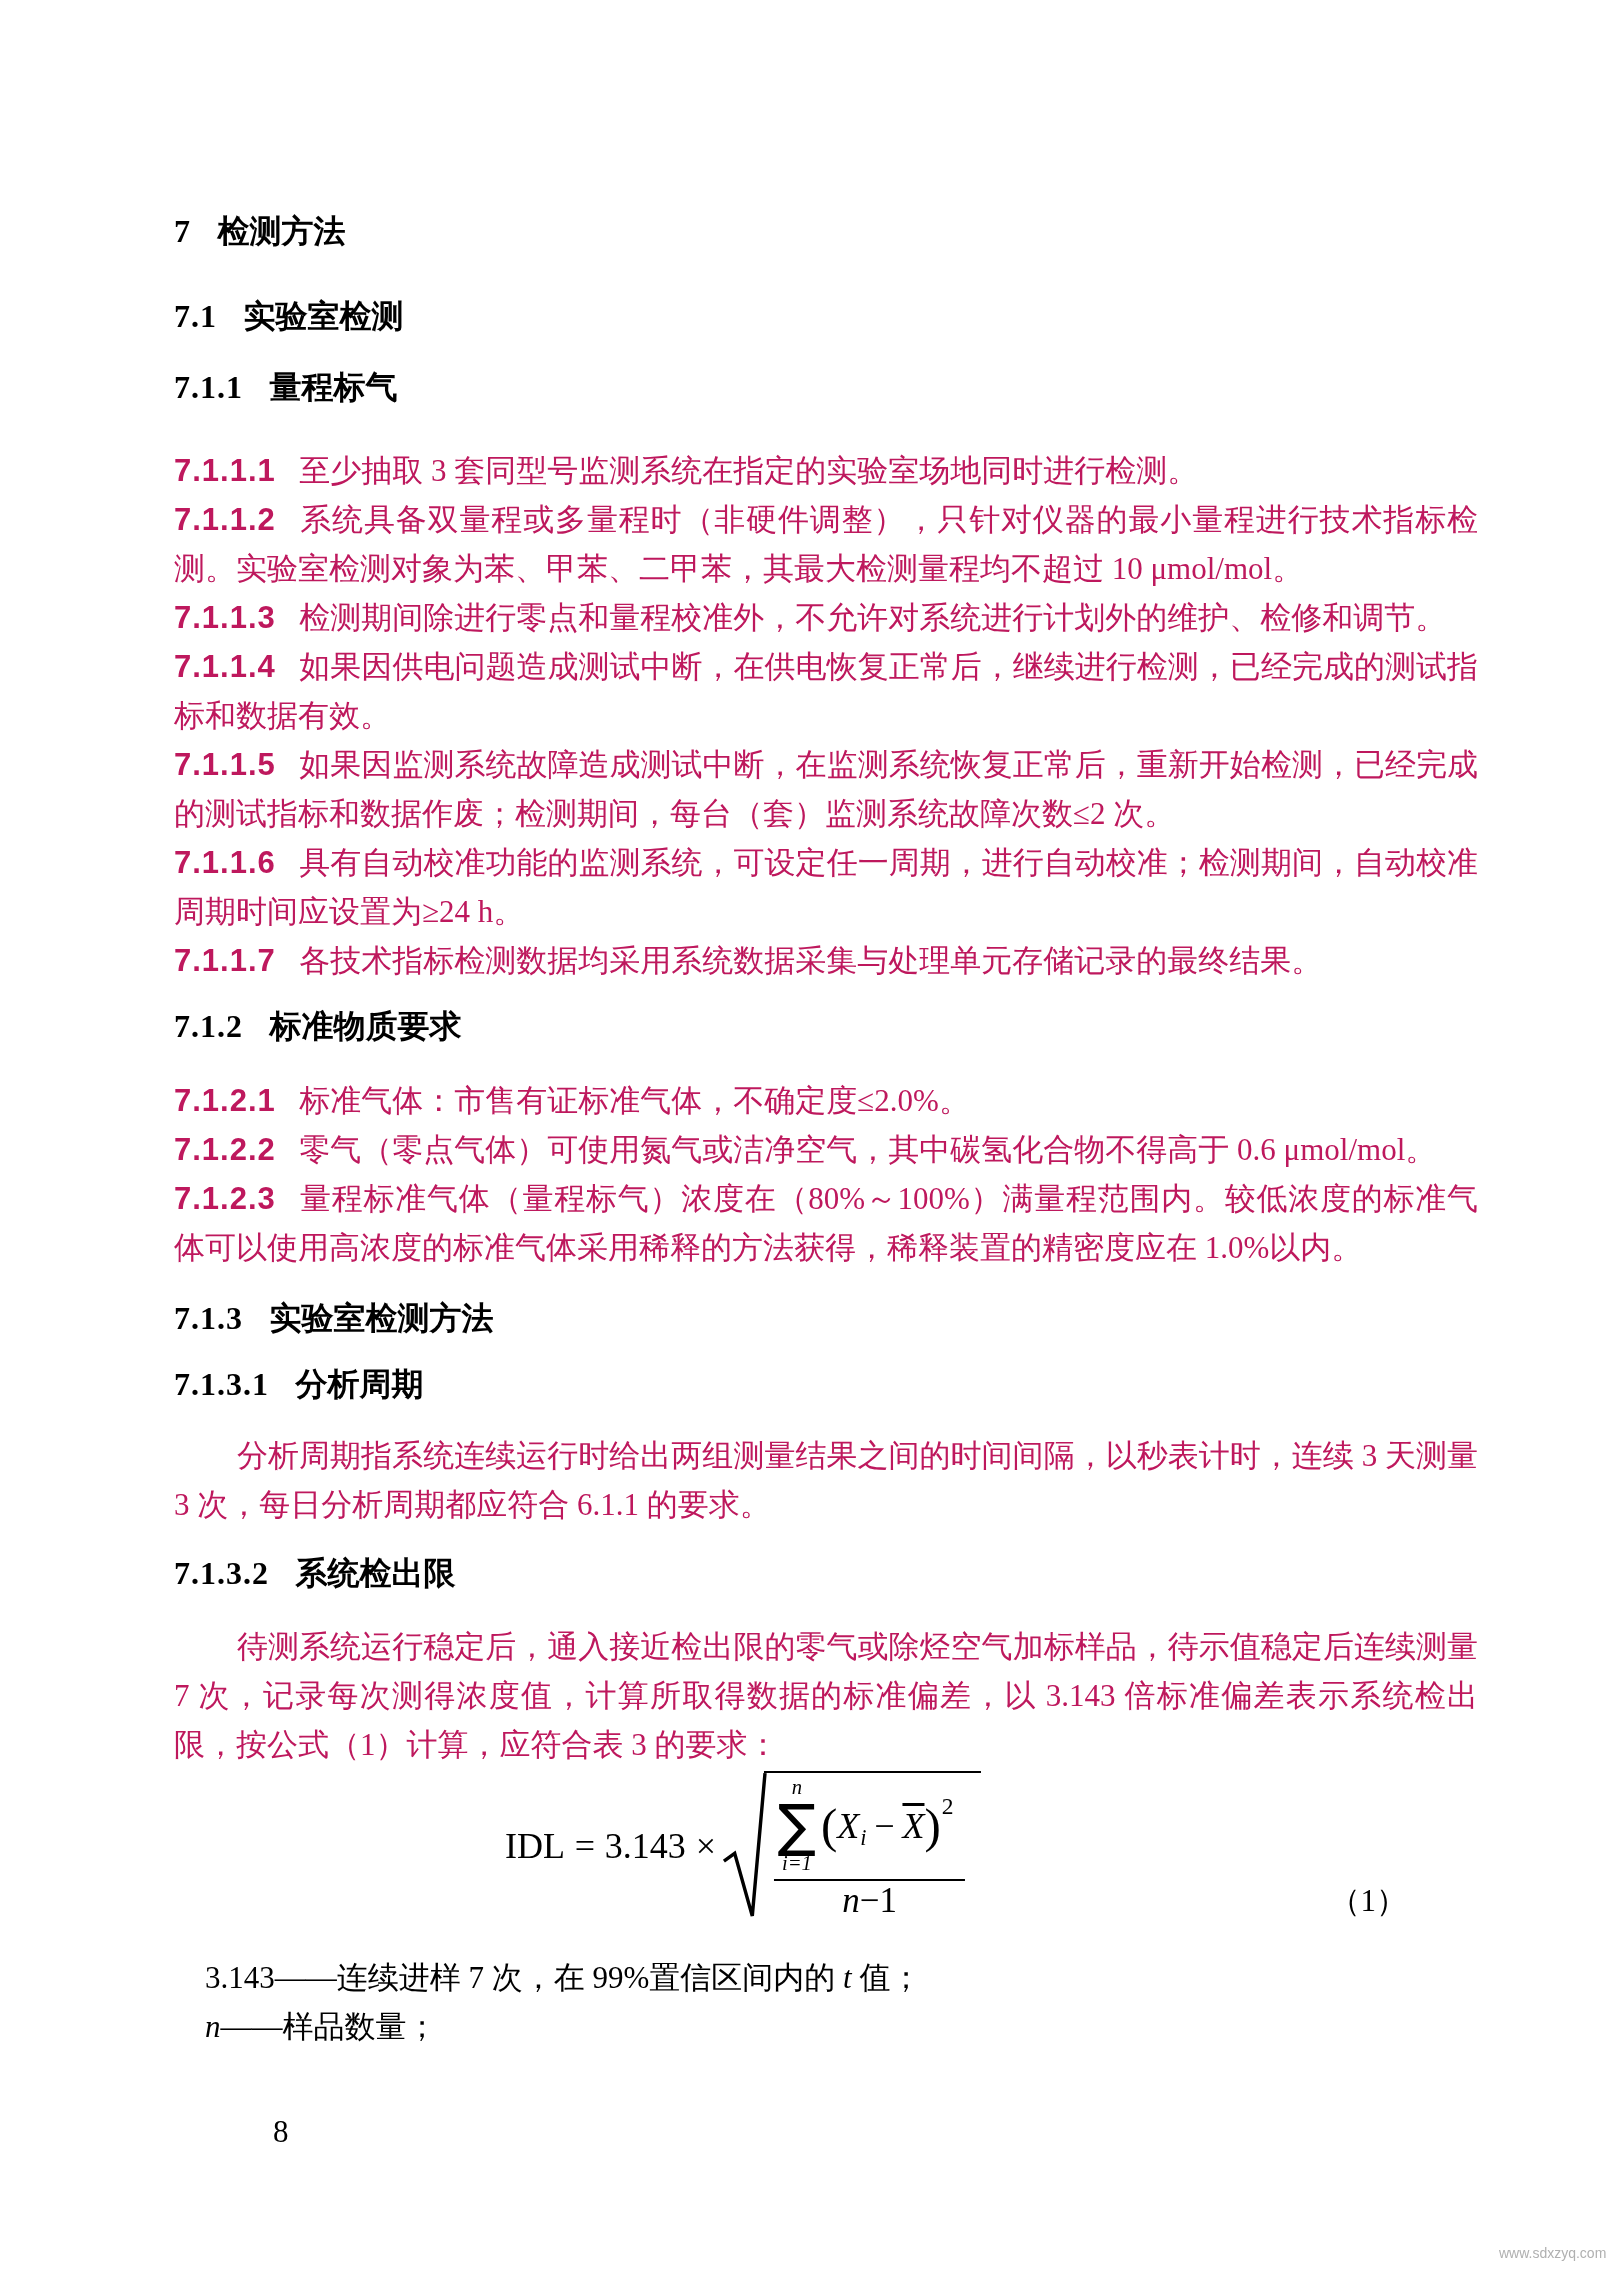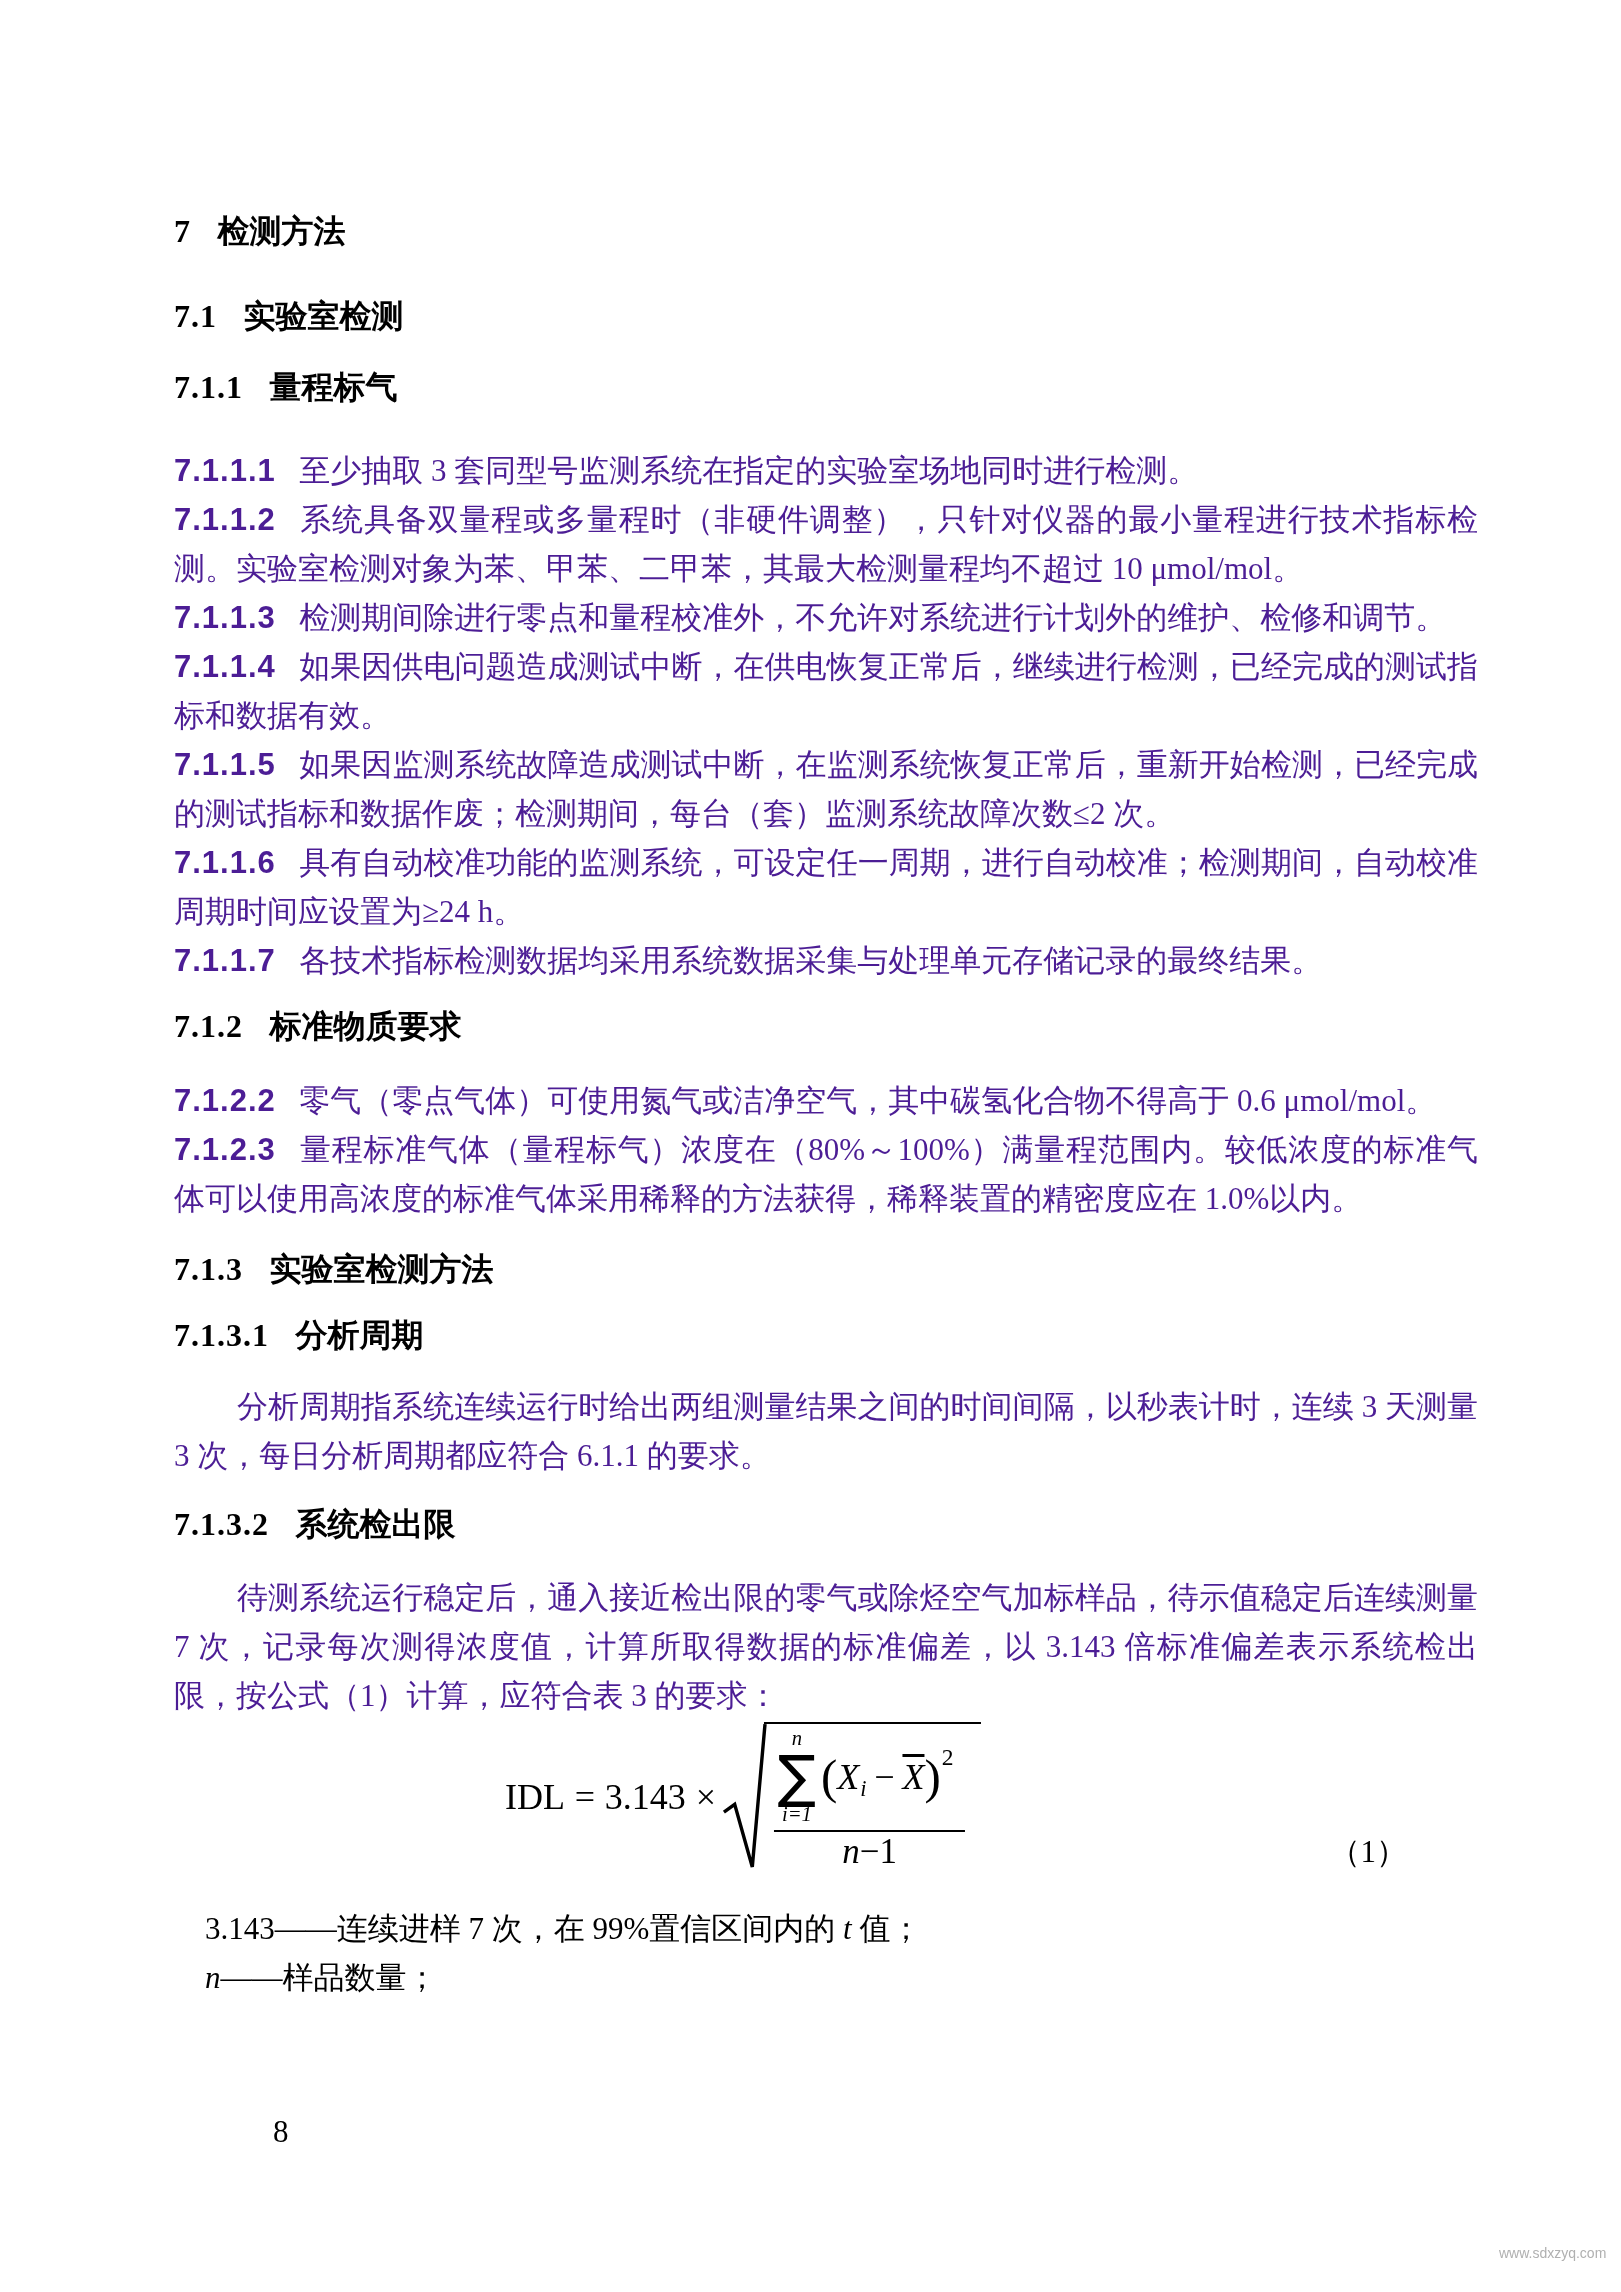--- a/index.html
+++ b/index.html
@@ -35,21 +35,21 @@
   .h3-713 { margin-top: 24.5px; }
   .h4-7131 { margin-top: 20.6px; margin-bottom: 24.5px; }
   .h4-7132 { margin-top: 21.6px; margin-bottom: 26.5px; }
 
   
   p.clause, p.body-para {
     font-size: 31px;
     line-height: 49px;
     margin: 0;
     text-align: justify;
-    color: #4c1d95;
+    color: #be185d;
   }
   .cnum {
     font-family: "Liberation Sans", sans-serif;
     font-weight: 700;
     margin-right: 23.5px;
     letter-spacing: 1px;
     white-space: nowrap;
   }
   p.indent { text-indent: 63px; }
 
@@ -147,20 +147,21 @@
     <p class="clause"><span class="cnum">7.1.1.1</span><span>至少抽取 3 套同型号监测系统在指定的实验室场地同时进行检测。</span></p>
     <p class="clause"><span class="cnum">7.1.1.2</span><span>系统具备双量程或多量程时（非硬件调整），只针对仪器的最小量程进行技术指标检测。实验室检测对象为苯、甲苯、二甲苯，其最大检测量程均不超过 10 μmol/mol。</span></p>
     <p class="clause"><span class="cnum">7.1.1.3</span><span>检测期间除进行零点和量程校准外，不允许对系统进行计划外的维护、检修和调节。</span></p>
     <p class="clause"><span class="cnum">7.1.1.4</span><span>如果因供电问题造成测试中断，在供电恢复正常后，继续进行检测，已经完成的测试指标和数据有效。</span></p>
     <p class="clause"><span class="cnum">7.1.1.5</span><span>如果因监测系统故障造成测试中断，在监测系统恢复正常后，重新开始检测，已经完成的测试指标和数据作废；检测期间，每台（套）监测系统故障次数≤2 次。</span></p>
     <p class="clause"><span class="cnum">7.1.1.6</span><span>具有自动校准功能的监测系统，可设定任一周期，进行自动校准；检测期间，自动校准周期时间应设置为≥24 h。</span></p>
     <p class="clause"><span class="cnum">7.1.1.7</span><span>各技术指标检测数据均采用系统数据采集与处理单元存储记录的最终结果。</span></p>
 
     <p class="hd h3-712"><span class="hnum">7.1.2</span><span>标准物质要求</span></p>
 
+    <p class="clause"><span class="cnum">7.1.2.1</span><span>标准气体：市售有证标准气体，不确定度≤2.0%。</span></p>
     <p class="clause"><span class="cnum">7.1.2.2</span><span>零气（零点气体）可使用氮气或洁净空气，其中碳氢化合物不得高于 0.6 μmol/mol。</span></p>
     <p class="clause"><span class="cnum">7.1.2.3</span><span>量程标准气体（量程标气）浓度在（80%～100%）满量程范围内。较低浓度的标准气体可以使用高浓度的标准气体采用稀释的方法获得，稀释装置的精密度应在 1.0%以内。</span></p>
 
     <p class="hd h3-713"><span class="hnum">7.1.3</span><span>实验室检测方法</span></p>
 
     <p class="hd h4-7131"><span class="hnum">7.1.3.1</span><span>分析周期</span></p>
 
     <p class="body-para indent">分析周期指系统连续运行时给出两组测量结果之间的时间间隔，以秒表计时，连续 3 天测量 3 次，每日分析周期都应符合 6.1.1 的要求。</p>
 
     <p class="hd h4-7132"><span class="hnum">7.1.3.2</span><span>系统检出限</span></p>

